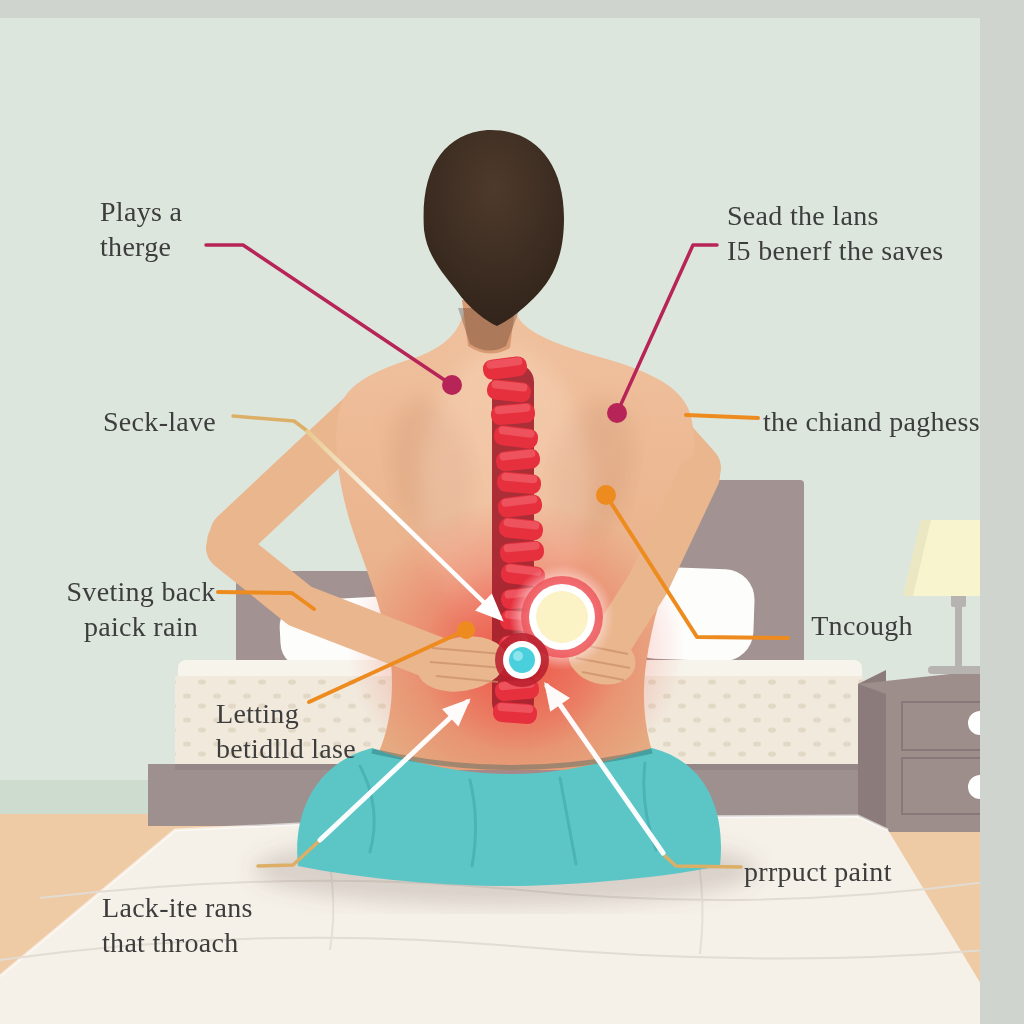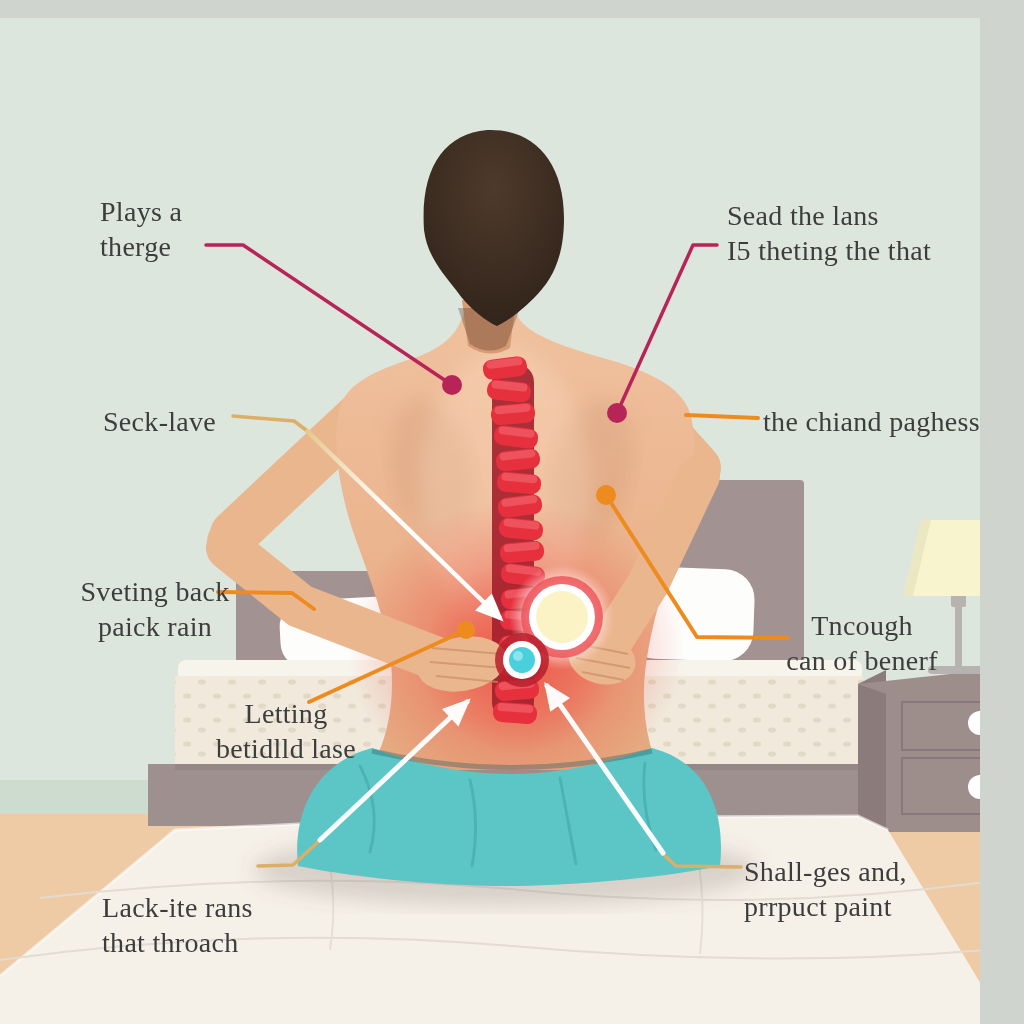--- a/index.html
+++ b/index.html
@@ -235,49 +235,47 @@
   </g>
 </svg>
 
   <div class="label" style="left:100px;top:176px;">
     <div>Plays a</div>
     <div>therge</div>
   </div>
 
   <div class="label" style="left:727px;top:180px;">
     <div>Sead the lans</div>
-    <div>I5 theting the that</div>
+    <div>I5 benerf the saves</div>
   </div>
 
   <div class="label" style="left:103px;top:386px;">
     <div>Seck-lave</div>
   </div>
 
   <div class="label" style="left:763px;top:386px;">
     <div>the chiand paghess</div>
   </div>
 
-  <div class="label ta-c" style="left:60px;top:556px;width:190px;text-align:center;">
+  <div class="label ta-c" style="left:46px;top:556px;width:190px;text-align:center;">
     <div>Sveting back</div>
     <div>paick rain</div>
   </div>
 
   <div class="label ta-c" style="left:772px;top:590px;width:180px;">
     <div>Tncough</div>
-    <div>can of benerf</div>
-  </div>
-
-  <div class="label" style="left:216px;top:678px;text-align:center;">
+  </div>
+
+  <div class="label" style="left:216px;top:678px;">
     <div>Letting</div>
     <div>betidlld lase</div>
   </div>
 
   <div class="label" style="left:102px;top:872px;">
     <div>Lack-ite rans</div>
     <div>that throach</div>
   </div>
 
   <div class="label" style="left:744px;top:836px;">
-    <div>Shall-ges and,</div>
     <div>prrpuct paint</div>
   </div>
 
 </div>
 
 </body></html>

